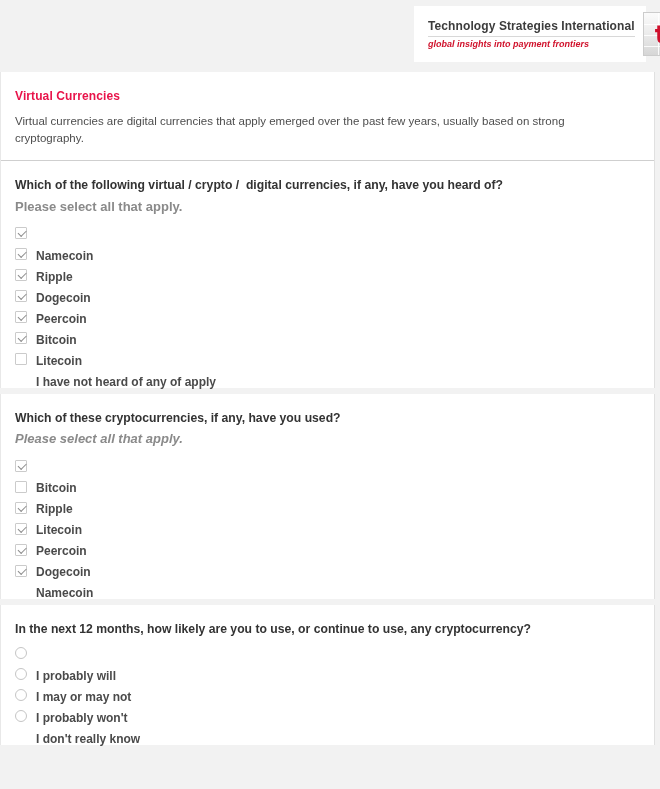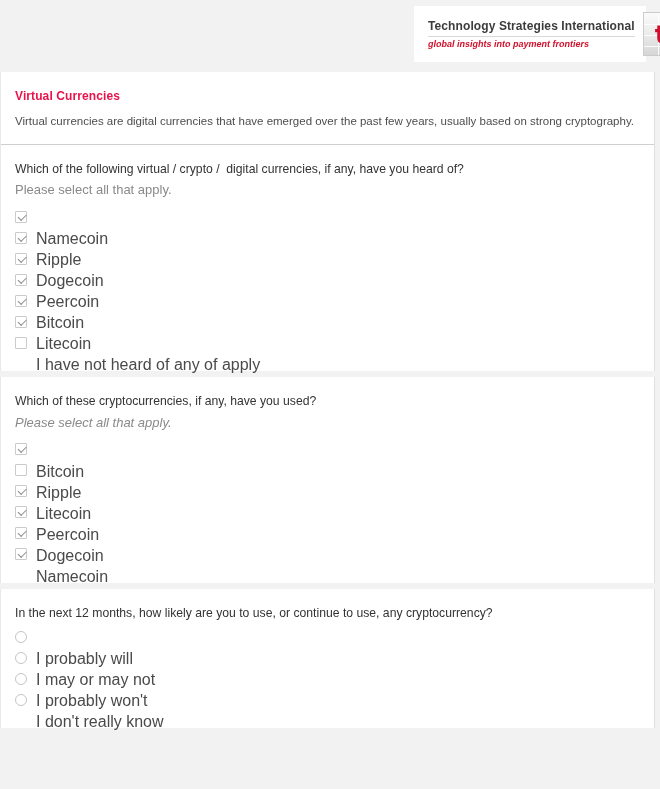--- a/index.html
+++ b/index.html
@@ -119,20 +119,21 @@
   }
   .section-desc {
     color: #4d4d4d;
     font-size: 11.5px;
     margin: 0;
     line-height: 1.45;
   }
 
   .question-block {
     padding: 16px 14px 18px 14px;
+    font-weight: bold;
   }
   .question-title {
     color: #333333;
     font-size: 12.2px;
     margin: 0 0 5px 0;
     line-height: 1.35;
     white-space: pre-wrap;
   }
   .question-sub {
     color: #8a8a8a;
@@ -143,21 +144,21 @@
 
   .options { margin: 0; padding: 0; list-style: none; }
   .option {
     display: flex;
     align-items: center;
     height: 21px;
     margin-bottom: 0px;
   }
   .option-label {
     color: #4a4a4a;
-    font-size: 16px;
+    font-size: 12px;
     margin-left: 9px;
     line-height: 1;
     white-space: nowrap;
     margin-top: 45px;
   }
 
   
   .checkbox {
     position: relative;
     width: 12px;
@@ -225,21 +226,21 @@
       <div class="grid-h" style="top:22px"></div>
       <div class="grid-h" style="top:33px"></div>
       <div class="tsi">tsi</div>
     </div>
   </div>
 </div>
 
 <div class="card">
   <div class="card-intro">
     <h2 class="section-title">Virtual Currencies</h2>
-    <p class="section-desc">Virtual currencies are digital currencies that have emerged over the past few years, usually based on strong cryptography.</p>
+    <p class="section-desc">Virtual currencies are digital currencies that apply emerged over the past few years, usually based on strong cryptography.</p>
   </div>
 </div>
 
 <div id="questions-host">
     <div class="card">
       <div class="question-block">
         <p class="question-title">Which of the following virtual / crypto /  digital currencies, if any, have you heard of?</p>
         <p class="question-sub">Please select all that apply.</p>
         <ul class="options">
           <li class="option">

